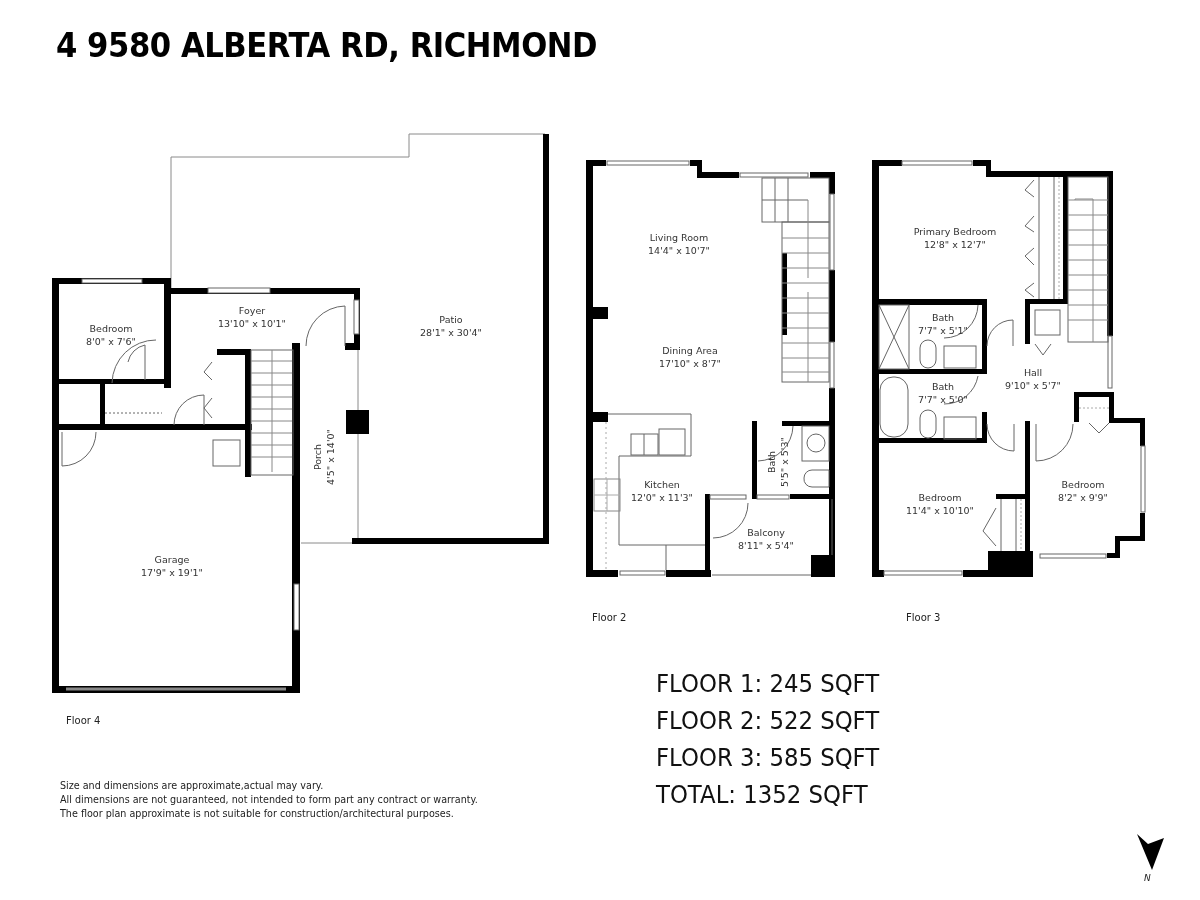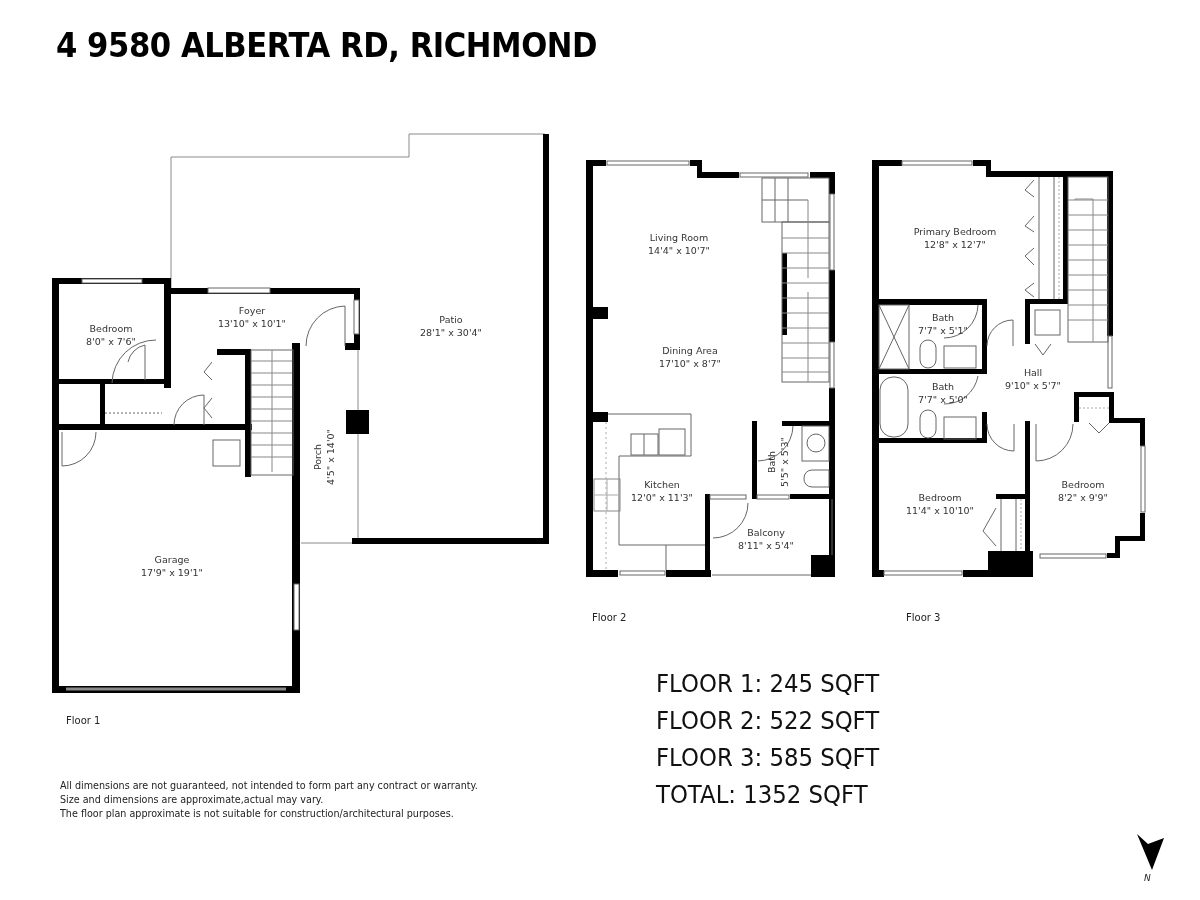--- a/index.html
+++ b/index.html
@@ -280,33 +280,33 @@
     <text x="943" y="403">7'7" x 5'0"</text>
     <text x="1033" y="376">Hall</text>
     <text x="1033" y="389">9'10" x 5'7"</text>
     <text x="940" y="501">Bedroom</text>
     <text x="940" y="514">11'4" x 10'10"</text>
     <text x="1083" y="488">Bedroom</text>
     <text x="1083" y="501">8'2" x 9'9"</text>
   </g>
 </svg>
 
-<div class="floor-label" style="left:66px; top:715px;">Floor 1</div>
+<div class="floor-label" style="left:66px; top:715px;">Floor 4</div>
 <div class="floor-label" style="left:592px; top:612px;">Floor 2</div>
 <div class="floor-label" style="left:906px; top:612px;">Floor 3</div>
 
 <div class="sqft">
   <div>FLOOR 1: 245 SQFT</div>
   <div>FLOOR 2: 522 SQFT</div>
   <div>FLOOR 3: 585 SQFT</div>
   <div>TOTAL: 1352 SQFT</div>
 </div>
 
 <div class="disclaimer">
+  <div>Size and dimensions are approximate,actual may vary.</div>
   <div>All dimensions are not guaranteed, not intended to form part any contract or warranty.</div>
-  <div>Size and dimensions are approximate,actual may vary.</div>
   <div>The floor plan approximate is not suitable for construction/architectural purposes.</div>
 </div>
 
 <svg class="north" viewBox="0 0 40 56">
   <polygon points="3,4 14,14 30,8 18,40" fill="#000"></polygon>
 </svg>
 <div class="north-label">N</div>
 
 </body></html>

